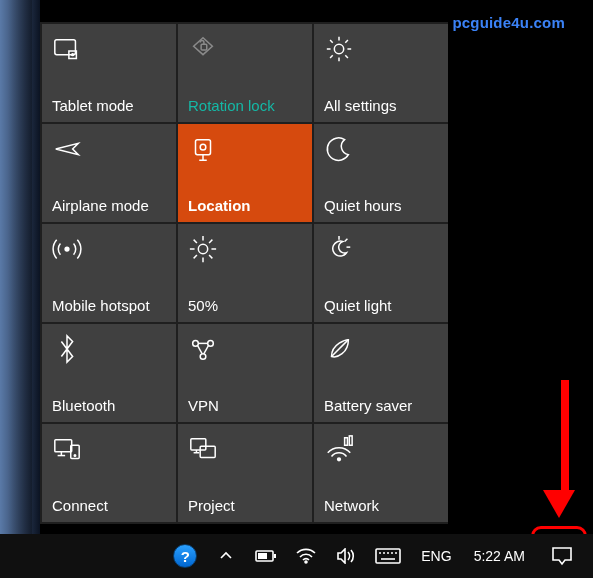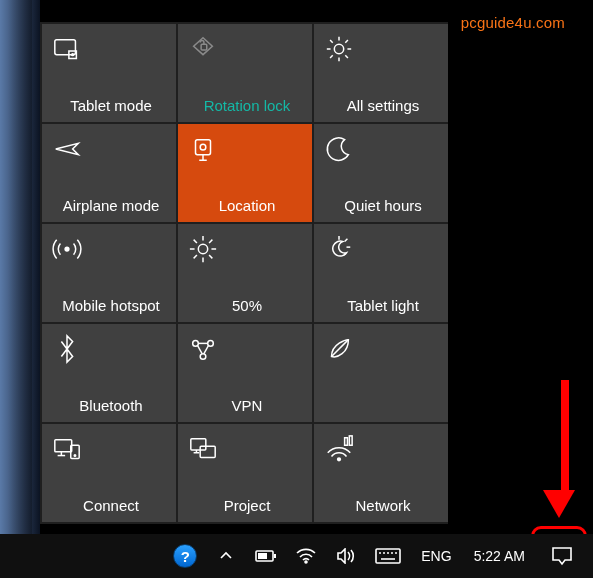--- a/index.html
+++ b/index.html
@@ -1,28 +1,28 @@
 <!DOCTYPE html>
 <html><head>
 <meta charset="utf-8">
 <style>
   html,body{margin:0;padding:0;width:593px;height:578px;background:#000;font-family:"Segoe UI",Arial,sans-serif;overflow:hidden;}
   .stage{position:relative;width:593px;height:578px;background:#000;}
   
   .bg-sliver{position:absolute;left:0;top:0;width:40px;height:578px;background:linear-gradient(90deg,#5a7aa8 0%, #2a3a55 60%, #0b1322 100%);}
   .bg-sliver:after{content:"";position:absolute;left:8px;top:0;width:24px;height:578px;background:linear-gradient(90deg,rgba(0,0,0,0) 0%,rgba(0,0,0,0.25) 100%);}
-  .watermark{position:absolute;top:14px;right:28px;color:#f97316;font-size:15px;letter-spacing:0.2px;}
+  .watermark{position:absolute;top:14px;right:28px;color:#3b82f6;font-size:15px;letter-spacing:0.2px;font-weight:bold;}
   .panel{position:absolute;left:40px;top:22px;width:408px;height:502px;background:#1f1f1f;}
   .grid{display:grid;grid-template-columns:repeat(3,134px);grid-template-rows:repeat(5,98px);gap:2px;padding:2px;}
-  .tile{background:#404040;position:relative;color:#fff;cursor:pointer;text-align:center;}
+  .tile{background:#404040;position:relative;color:#fff;cursor:pointer;}
   .tile .ico{position:absolute;left:10px;top:10px;width:30px;height:30px;display:flex;align-items:center;justify-content:center;}
   .tile .lbl{position:absolute;left:10px;bottom:8px;right:6px;font-size:15px;color:#fff;white-space:nowrap;overflow:hidden;text-overflow:ellipsis;}
   .tile.disabled .lbl{color:#14b8a6;}
   .tile.disabled svg{stroke:#8a8a8a;}
-  .tile.accent{background:#d64a0e;}
+  .tile.accent{background:#d64a0e;font-weight:bold;}
   svg{stroke:#fff;fill:none;stroke-width:1.6;}
   
   .taskbar{position:absolute;left:0;right:0;bottom:0;height:44px;background:#101010;display:flex;align-items:center;justify-content:flex-end;gap:18px;padding:0 14px 0 0;color:#fff;font-size:14px;}
   .tb-item{display:flex;align-items:center;justify-content:center;min-width:22px;height:44px;}
   .tb-text{padding:8px 2px;}
   .help-circle{width:22px;height:22px;border-radius:50%;background:linear-gradient(180deg,#2aa0ff 0%,#0066d0 100%);display:flex;align-items:center;justify-content:center;color:#fff;font-weight:bold;font-size:15px;border:1px solid #0a3a66;}
   .action-center{position:relative;width:34px;height:34px;display:flex;align-items:center;justify-content:center;}
   .highlight-box{position:absolute;right:6px;bottom:2px;width:50px;height:44px;border:3px solid #ff0000;border-radius:10px;pointer-events:none;}
   .arrow{position:absolute;right:18px;top:380px;pointer-events:none;}
   .arrow .shaft{width:8px;height:110px;background:#ff0000;margin:0 auto;}
@@ -141,21 +141,21 @@
 
       <div class="tile">
         <span class="ico">
           <svg viewBox="0 0 32 32">
               <path d="M20 8 A8 8 0 1 0 24 20 A6 6 0 0 1 20 8 Z"></path>
               <line x1="16" y1="2" x2="16" y2="6"></line>
               <line x1="28" y1="14" x2="24" y2="14"></line>
               <line x1="25" y1="5" x2="22" y2="8"></line>
             </svg>
         </span>
-        <span class="lbl">Tablet light</span>
+        <span class="lbl">Quiet light</span>
       </div>
 
       <div class="tile">
         <span class="ico">
           <svg viewBox="0 0 32 32">
               <path d="M10 8 L22 24 L16 30 L16 2 L22 8 L10 24"></path>
             </svg>
         </span>
         <span class="lbl">Bluetooth</span>
       </div>
@@ -174,20 +174,21 @@
         <span class="lbl">VPN</span>
       </div>
 
       <div class="tile">
         <span class="ico">
           <svg viewBox="0 0 32 32">
               <path d="M8 24 C8 10 24 6 26 6 C26 20 14 26 8 24 Z"></path>
               <path d="M8 24 C14 18 20 12 26 6"></path>
             </svg>
         </span>
+        <span class="lbl">Battery saver</span>
       </div>
 
       <div class="tile">
         <span class="ico">
           <svg viewBox="0 0 32 32">
               <rect x="3" y="6" width="18" height="13" rx="1"></rect>
               <line x1="10" y1="19" x2="10" y2="23"></line>
               <line x1="6" y1="23" x2="14" y2="23"></line>
               <rect x="20" y="12" width="9" height="14" rx="1"></rect>
               <circle cx="24.5" cy="23" r="0.8" fill="#fff"></circle>

